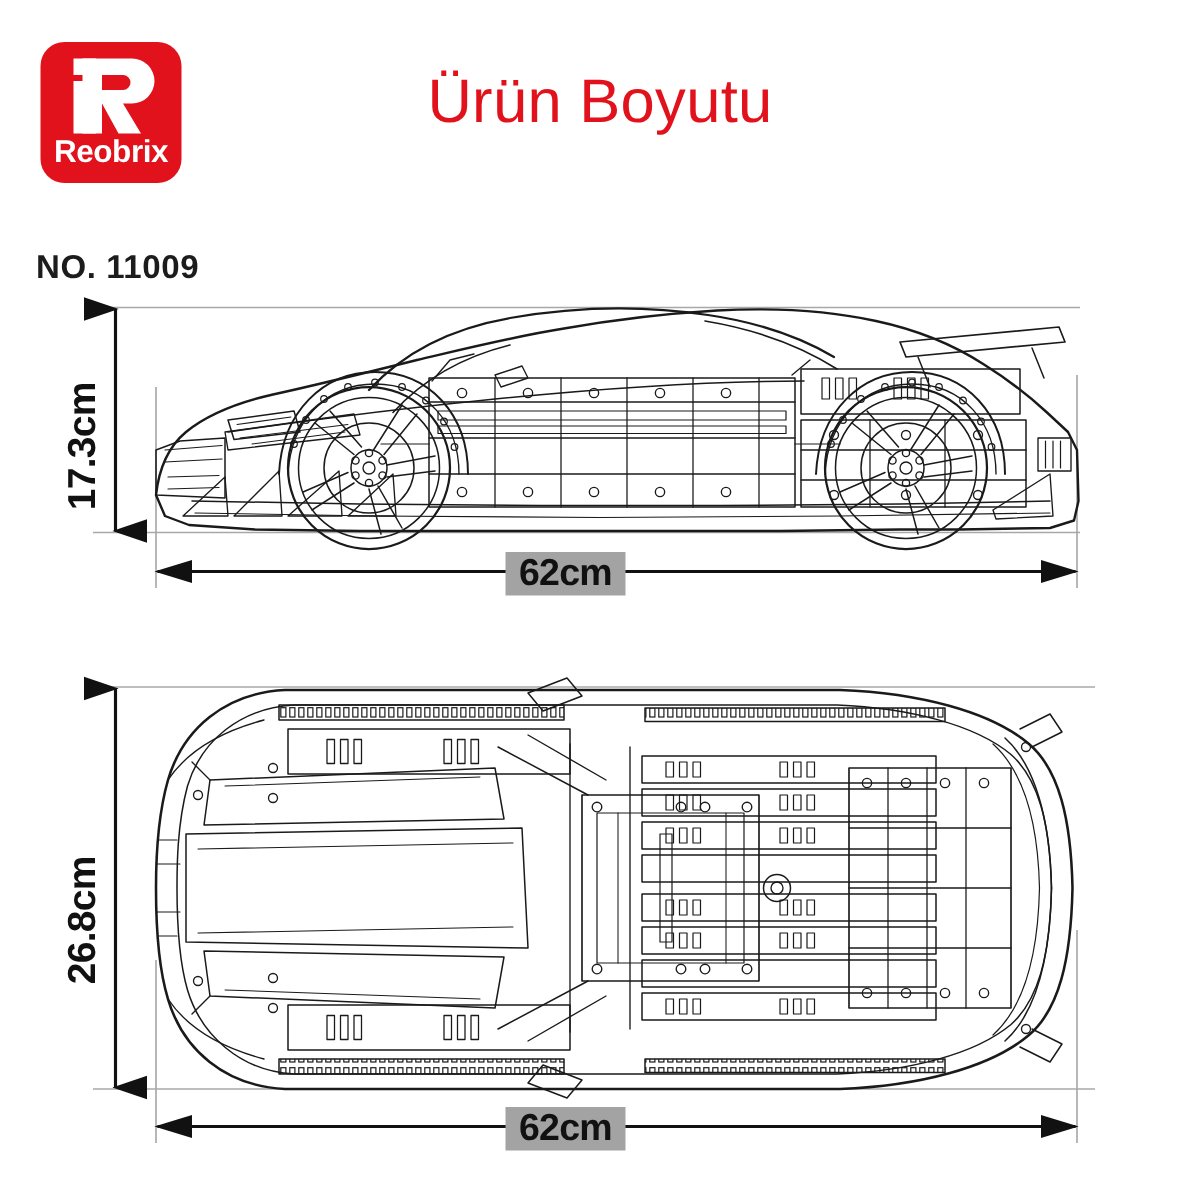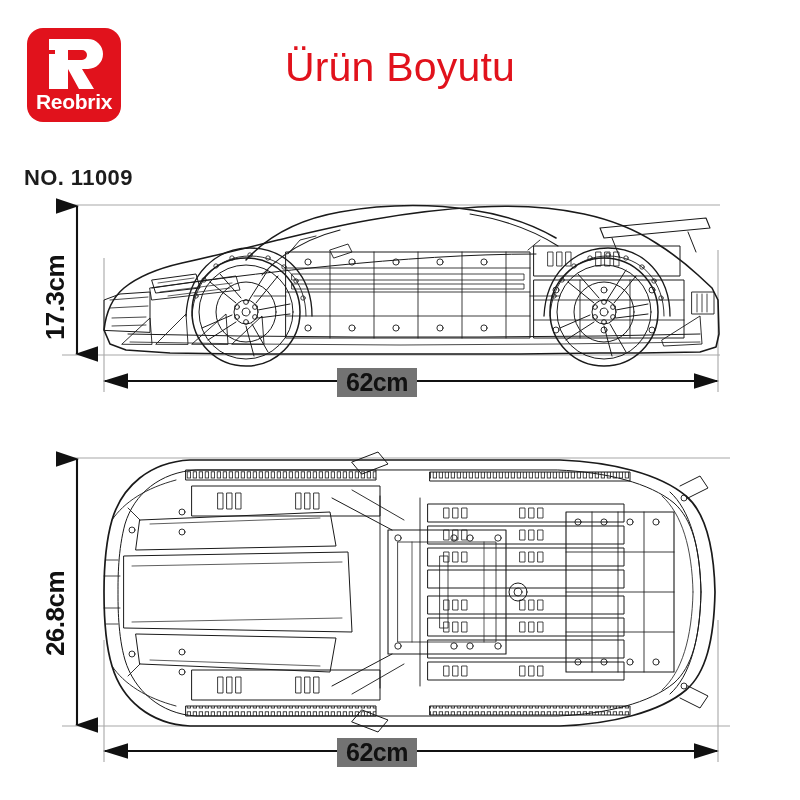--- a/index.html
+++ b/index.html
@@ -84,21 +84,21 @@
     letter-spacing: -0.5px;
     white-space: nowrap;
   }
   .dim-vertical {
     transform-origin: 50% 50%;
     transform: rotate(-90deg);
     font-size: 26px;
   }
   .dim-horizontal {
     font-size: 25px;
-    background: #737373;
+    background: #a3a3a3;
     padding: 0 9px;
   }
 
   #label-height-side   { left: -5px;  top: 282px; width: 120px; text-align: center; }
   #label-height-top    { left: -10px; top: 598px; width: 130px; text-align: center; }
   #label-width-side    { left: 337px; top: 368px; }
   #label-width-top     { left: 337px; top: 738px; }
 </style>
 </head>
 <body>

